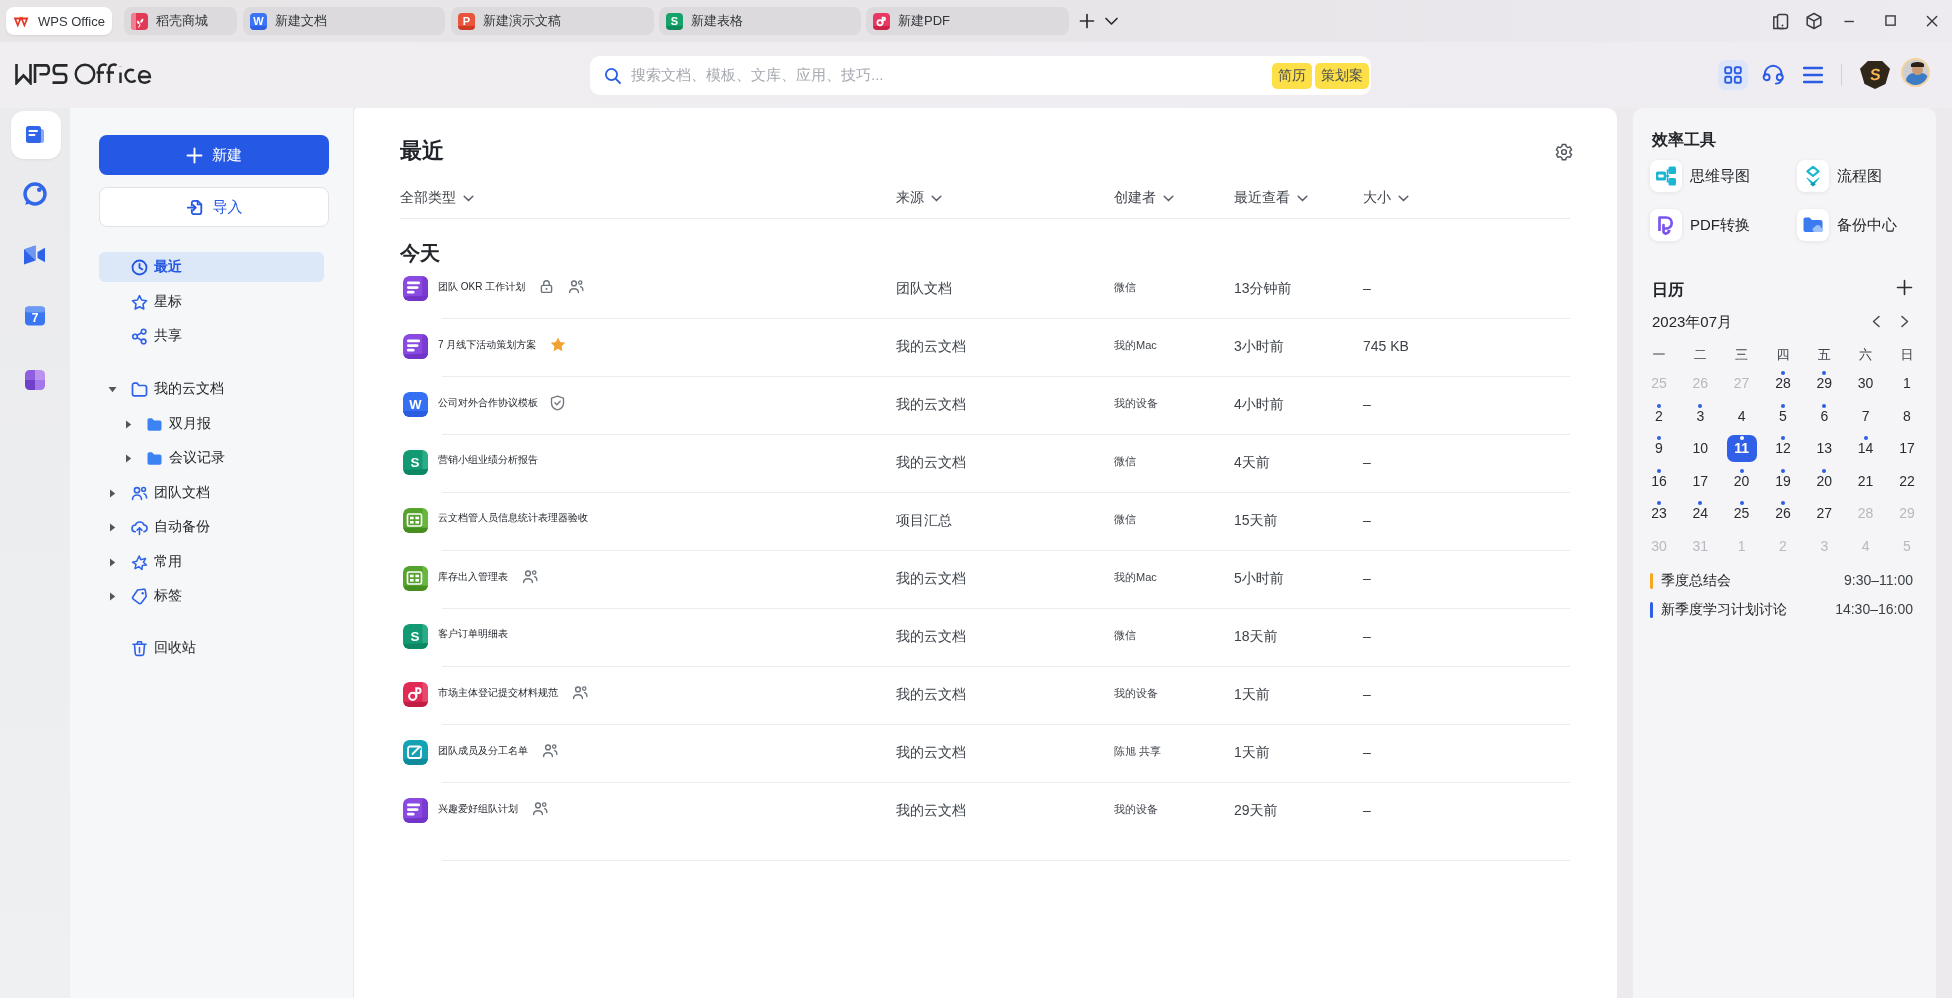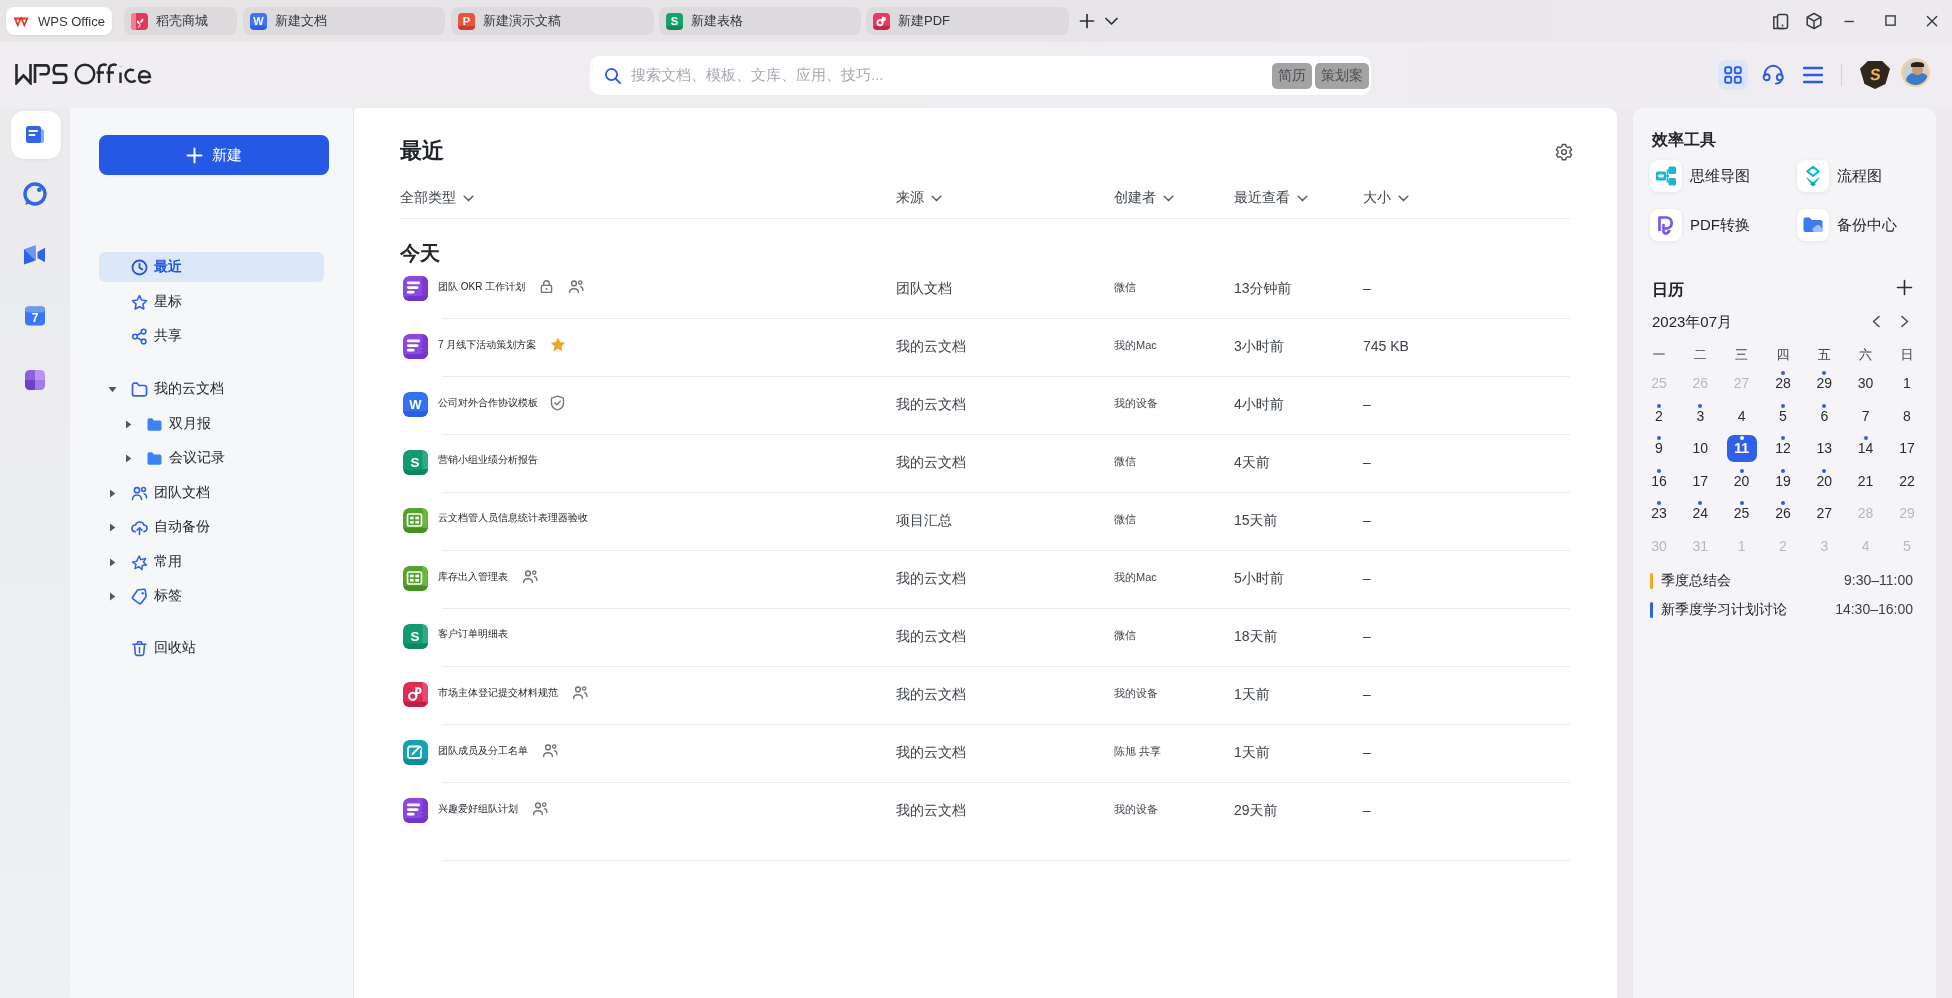--- a/index.html
+++ b/index.html
@@ -14,21 +14,21 @@
   display:flex; align-items:center; font-size:13px; color:#33363b; }
 .tab.active { background:#ffffff; box-shadow:0 1px 2px rgba(0,0,0,0.08); }
 .tabicon { width:17px; height:17px; border-radius:4px; margin:0 8px 0 7px; position:relative; flex:0 0 auto; }
 
 
 #header { position:absolute; left:0; top:42px; width:1952px; height:66px;
   background:linear-gradient(90deg,#f0eef0 0%,#efedf1 60%,#efecf2 100%); }
 #search { position:absolute; left:590px; top:14px; width:781px; height:39px; background:#ffffff;
   border-radius:10px; display:flex; align-items:center; }
 #search .ph { color:#a7aab1; font-size:15px; margin-left:9px; }
-.stag { height:26px; border-radius:5px; background:#a3a3a3; color:#4b4e54; font-size:14px;
+.stag { height:26px; border-radius:5px; background:#fde047; color:#4b4e54; font-size:14px;
   display:flex; align-items:center; padding:0 6px; margin-left:3px; }
 
 
 #rail { position:absolute; left:0; top:108px; width:70px; height:890px;
   background:linear-gradient(180deg,#ebebed,#eef0f2); }
 .railitem { position:absolute; left:50%; transform:translate(-50%,-50%); }
 #railactive { position:absolute; left:11px; top:3px; width:50px; height:48px; background:#fff; border-radius:13px;
   box-shadow:0 1px 3px rgba(0,0,0,0.06); }
 
 
@@ -241,20 +241,27 @@
     <path d="M11.5 1.5 h5.5 a4.5 4.5 0 0 1 4.5 4.5 v5.5 h-10 Z" fill="#bb93ee"></path>
     <path d="M1.5 11.5 h10 v10 h-5.5 a4.5 4.5 0 0 1 -4.5-4.5 Z" fill="#6e41c8"></path>
     <path d="M11.5 11.5 h10 v5.5 a4.5 4.5 0 0 1 -4.5 4.5 h-5.5 Z" fill="#a478ea"></path>
   </svg>
 </div>
 <div id="sidebar">
   <div id="btn-new">
     <svg width="17" height="17" viewBox="0 0 17 17" style="margin-right:9px">
         <path d="M8.5 1.5 V15.5 M1.5 8.5 H15.5" stroke="#fff" stroke-width="1.9" stroke-linecap="round"></path>
       </svg>新建
+  </div>
+  <div id="btn-import">
+    <svg width="19" height="19" viewBox="0 0 19 19" style="margin-right:8px">
+        <path d="M5.8 7.6 V5 a2.2 2.2 0 0 1 2.2-2.2 H11.7 L15.3 6.4 V14 a2.2 2.2 0 0 1 -2.2 2.2 H8 a2.2 2.2 0 0 1 -2.2-2.2 V12" fill="none" stroke="#2458e5" stroke-width="1.8" stroke-linecap="round" stroke-linejoin="round"></path>
+        <path d="M11.5 2.8 V6.6 H15.2" fill="none" stroke="#2458e5" stroke-width="1.5"></path>
+        <path d="M1.8 9.7 H9.5 M7 7 L9.8 9.7 L7 12.4" fill="none" stroke="#2458e5" stroke-width="1.8" stroke-linecap="round" stroke-linejoin="round"></path>
+      </svg>导入
   </div>
 
   <div class="mi sel" style="top:144px">
     <svg class="ic" viewBox="0 0 17 17">
         <circle cx="8.5" cy="8.5" r="7" fill="none" stroke="#2456e0" stroke-width="1.8"></circle>
         <path d="M8.5 4.8 V8.8 L11.3 10.4" fill="none" stroke="#2456e0" stroke-width="1.8" stroke-linecap="round"></path>
       </svg>
     <span style="font-weight:bold">最近</span>
   </div>
   <div class="mi" style="top:179px">

